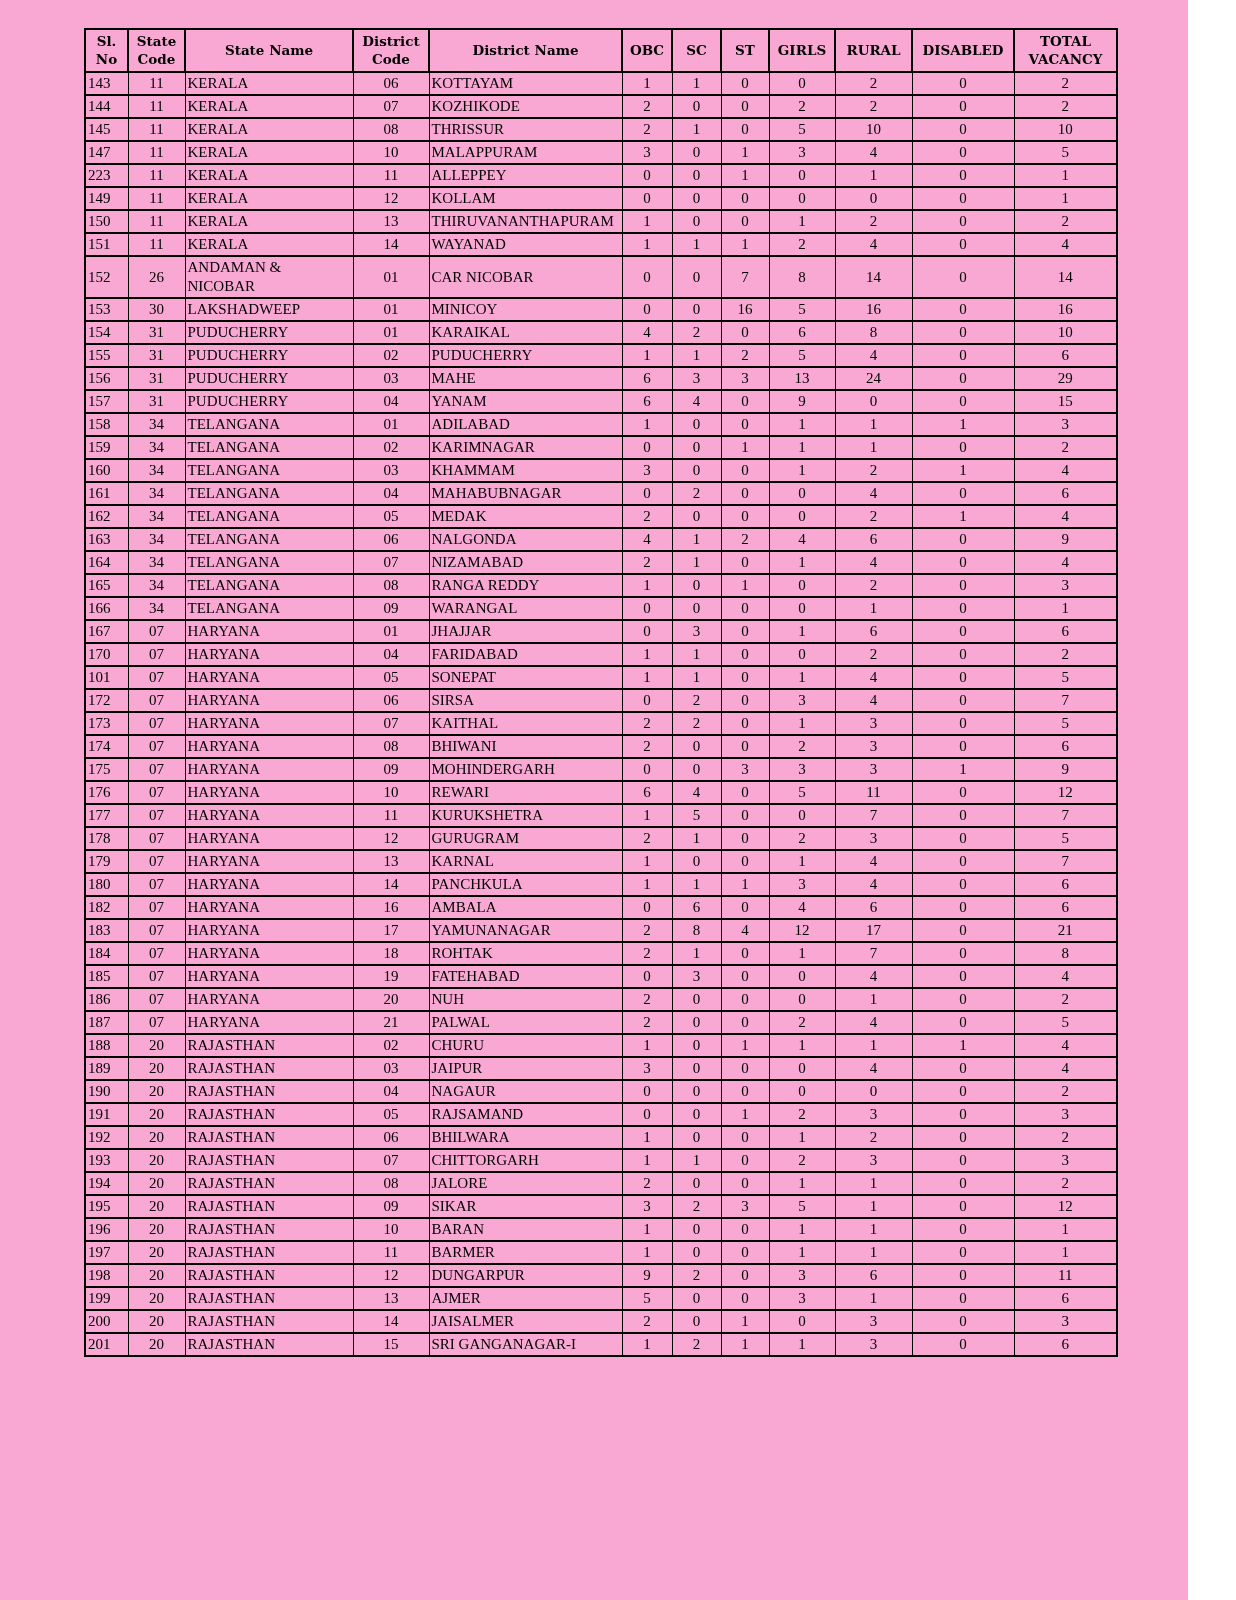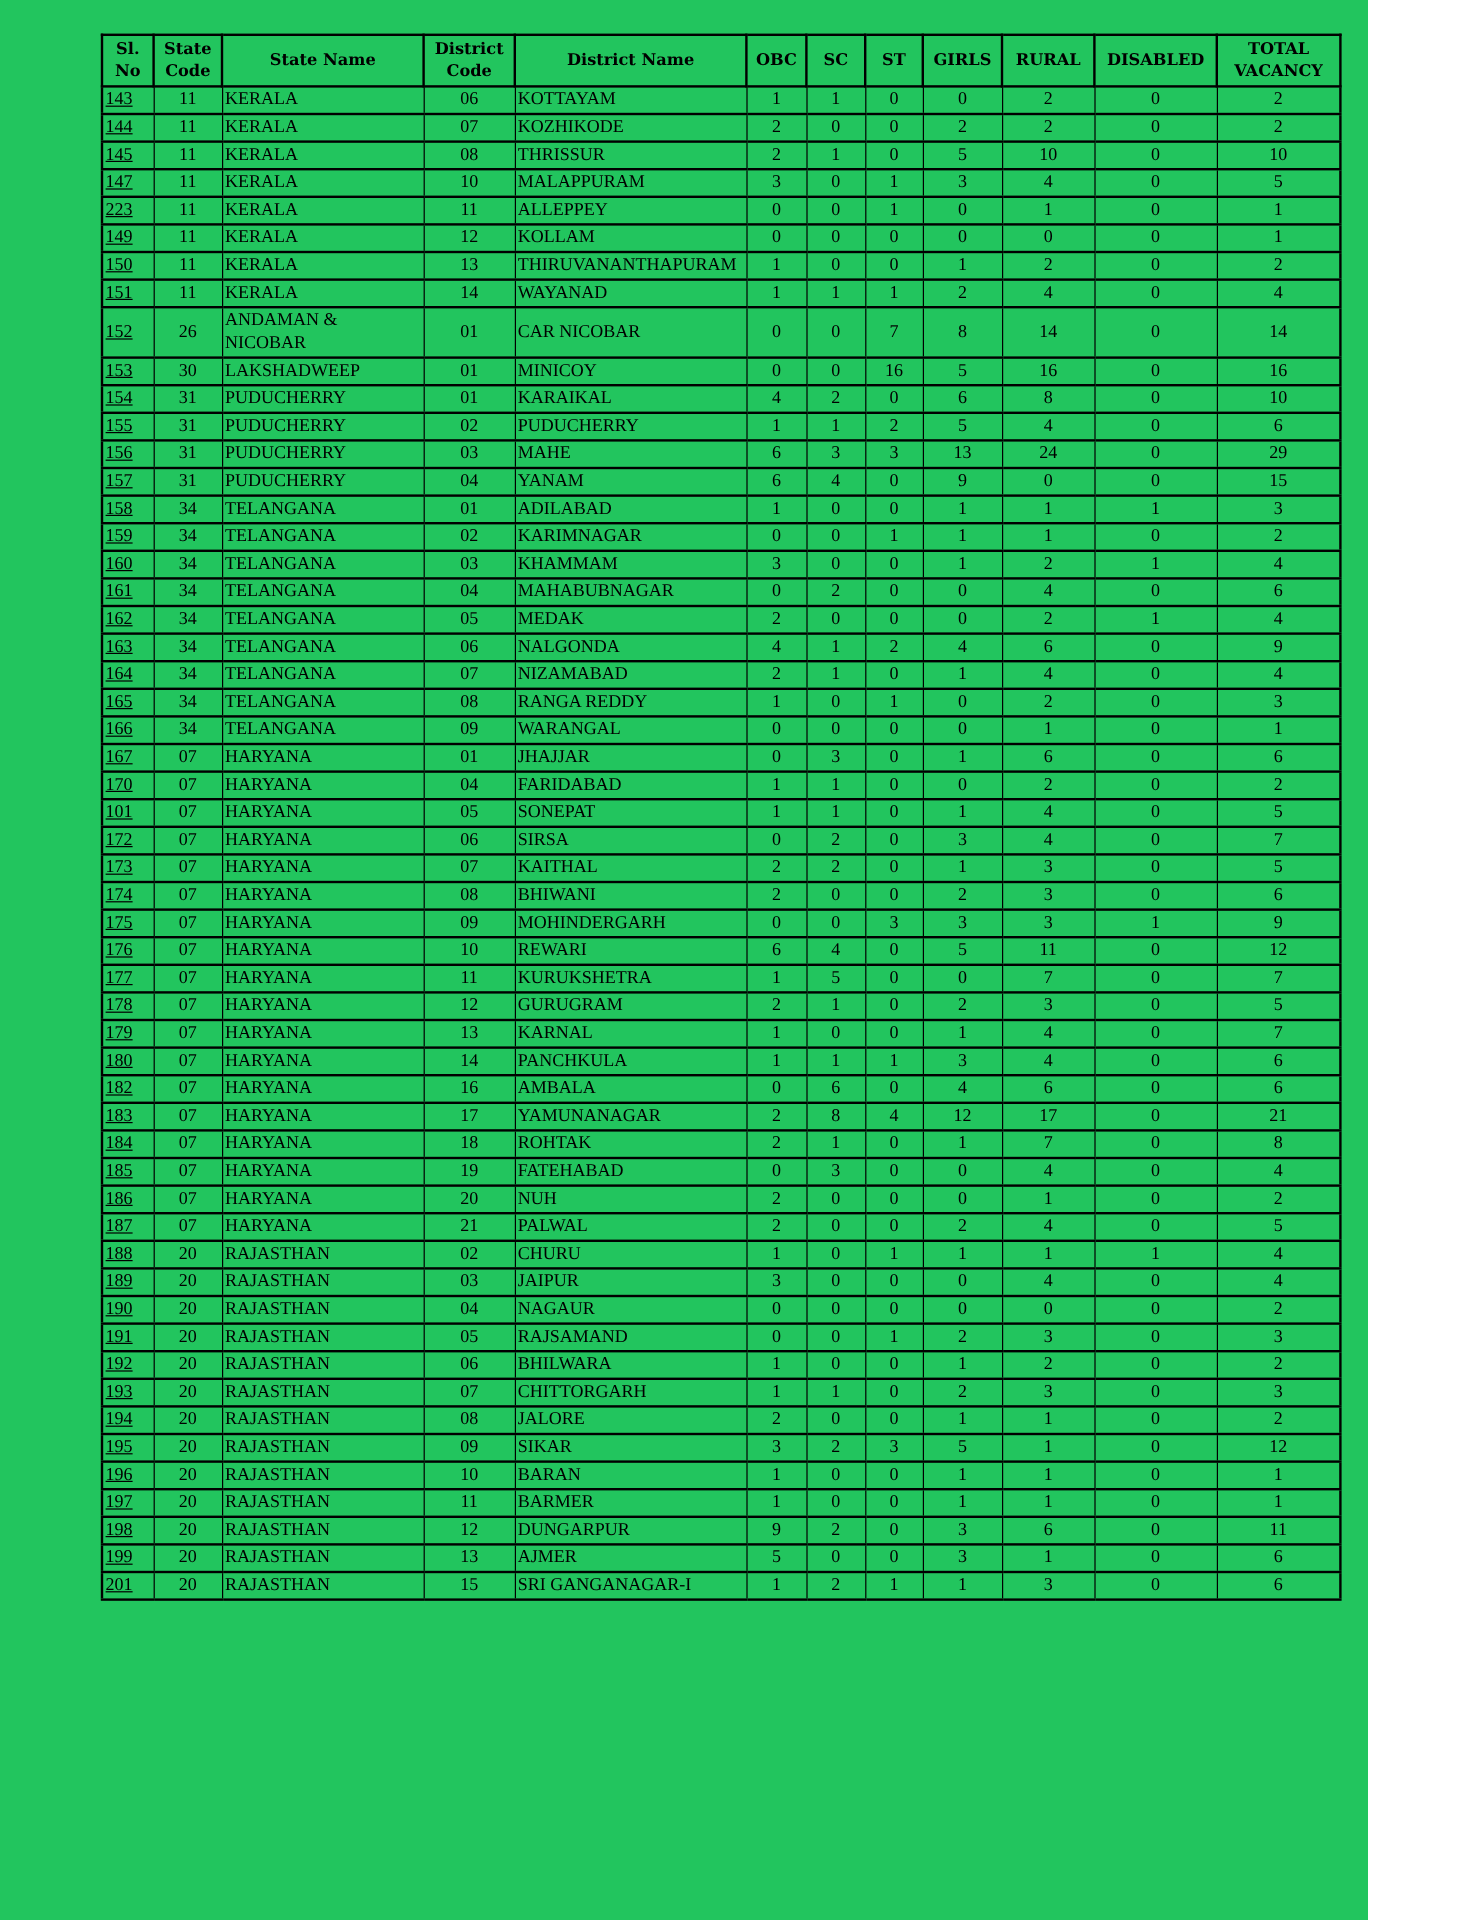--- a/index.html
+++ b/index.html
@@ -10,22 +10,23 @@
   body {
     width: 1236px;
     height: 1600px;
     font-family: "Liberation Serif", serif;
     color: #000000;
   }
   .page {
     position: relative;
     width: 1140px;
     height: 1600px;
-    background: #22c55e;
+    background: #f9a8d4;
     overflow: hidden;
+    padding-left: 48px;
   }
   table.vacancy-table {
     position: absolute;
     left: 84px;
     top: 28px;
     width: 1032px;
     border-collapse: collapse;
     table-layout: fixed;
     border: 2px solid #000000;
   }
@@ -46,21 +47,21 @@
     vertical-align: middle;
     border: 1px solid #000000;
     border-top-width: 2px;
     border-bottom-width: 2px;
     padding: 1px 2px;
     word-break: break-word;
     overflow-wrap: break-word;
   }
   td.align-left   { text-align: left; }
   td.align-center { text-align: center; }
-  td.col-sl_no    { padding-left: 3px; text-decoration: underline; }
+  td.col-sl_no    { padding-left: 3px; }
   td.col-state_name, td.col-district_name { padding-left: 4px; }
 </style>
 </head>
 <body>
 
 <div class="page">
   <table class="vacancy-table">
     <colgroup>
         <col style="width: 43px;">
         <col style="width: 57px;">
@@ -832,20 +833,34 @@
           <td class="align-left col-district_name">AJMER</td>
           <td class="align-center col-obc">5</td>
           <td class="align-center col-sc">0</td>
           <td class="align-center col-st">0</td>
           <td class="align-center col-girls">3</td>
           <td class="align-center col-rural">1</td>
           <td class="align-center col-disabled">0</td>
           <td class="align-center col-total_vacancy">6</td>
         </tr>
         <tr>
+          <td class="align-left col-sl_no">200</td>
+          <td class="align-center col-state_code">20</td>
+          <td class="align-left col-state_name">RAJASTHAN</td>
+          <td class="align-center col-district_code">14</td>
+          <td class="align-left col-district_name">JAISALMER</td>
+          <td class="align-center col-obc">2</td>
+          <td class="align-center col-sc">0</td>
+          <td class="align-center col-st">1</td>
+          <td class="align-center col-girls">0</td>
+          <td class="align-center col-rural">3</td>
+          <td class="align-center col-disabled">0</td>
+          <td class="align-center col-total_vacancy">3</td>
+        </tr>
+        <tr>
           <td class="align-left col-sl_no">201</td>
           <td class="align-center col-state_code">20</td>
           <td class="align-left col-state_name">RAJASTHAN</td>
           <td class="align-center col-district_code">15</td>
           <td class="align-left col-district_name">SRI GANGANAGAR-I</td>
           <td class="align-center col-obc">1</td>
           <td class="align-center col-sc">2</td>
           <td class="align-center col-st">1</td>
           <td class="align-center col-girls">1</td>
           <td class="align-center col-rural">3</td>

